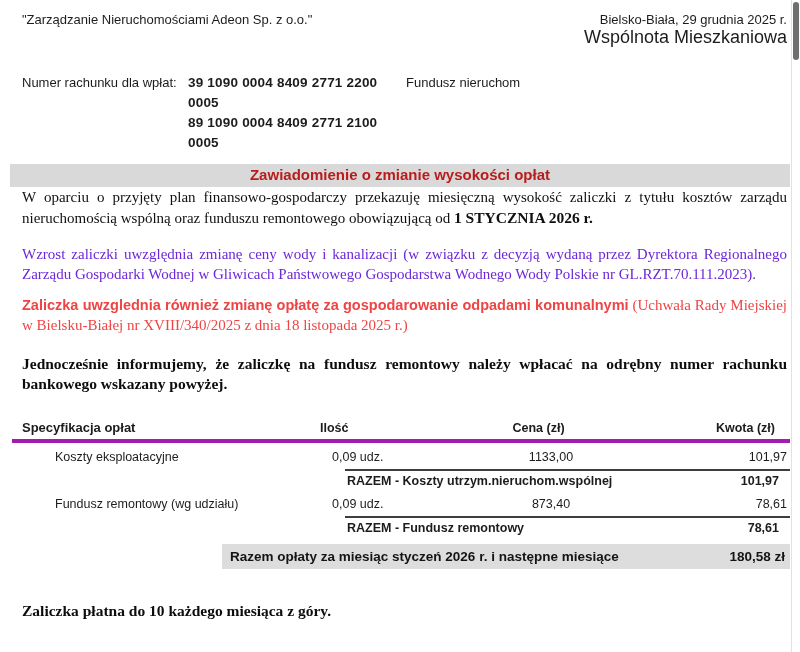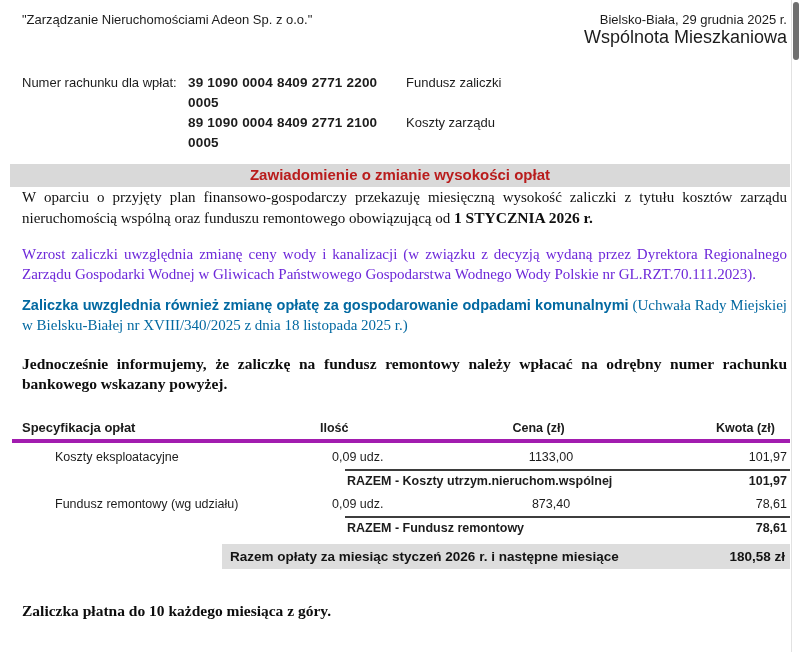--- a/index.html
+++ b/index.html
@@ -30,21 +30,21 @@
     text-align: center; font-weight: bold; font-size: 15px;
     padding: 2px 0 4px 0; color: #b91c1c;
   }
 
   
   p { margin: 0; }
   .j { text-align: justify; }
   .p-intro { margin-top: 1px; font-family: "Liberation Serif", serif; font-size: 15px; line-height: 19.5px; color: #101010; }
   .p-intro b { font-size: 15.5px; }
   .p-water { margin-top: 17px; font-family: "Liberation Serif", serif; font-size: 15px; line-height: 19.5px; color: #6d28d9; }
-  .p-waste { margin-top: 11px; font-size: 15px; line-height: 19px; color: #0369a1; }
+  .p-waste { margin-top: 11px; font-size: 15px; line-height: 19px; color: #ef4444; }
   .p-waste .sans-b { font-family: "Liberation Sans", sans-serif; font-weight: bold; font-size: 14.5px; }
   .p-waste .ser { font-family: "Liberation Serif", serif; font-size: 15px; }
   .p-fund { margin-top: 19px; font-family: "Liberation Serif", serif; font-weight: bold; font-size: 15.5px; line-height: 19.5px; color: #0d0d0d; }
 
   
   .table { margin-top: 27px; font-size: 12.5px; }
   .t-head {
     display: flex; align-items: flex-end;
     margin: 0 -3px 0 -10px; padding: 0 15px 4px 10px;
     border-bottom: 4px solid #a21caf; font-weight: bold;
@@ -54,21 +54,21 @@
   .c-qty  { width: 130px; }
   .c-price{ width: 178px; text-align: center; }
   .c-amt  { width: 147px; text-align: right; }
   .t-head .c-qty { padding-right: 28px; }
   .t-head .c-price { padding-right: 1px; }
   .t-row { display: flex; margin-top: 7px; }
   .t-row .c-name { padding-left: 33px; }
   .t-row .c-qty { padding-right: 1px; }
   .t-sub {
     display: flex; font-weight: bold;
-    margin: 5px -3px 0 323px; padding: 3px 3px 2px 2px;
+    margin: 5px -3px 0 323px; padding: 3px 11px 2px 2px;
     border-top: 2px solid #3d3d3d;
   }
   .t-sub .sub-label { flex: 1; text-align: left; }
   .t-sub .c-amt { width: 150px; }
   .t-total {
     display: flex; 
     margin: 7px -3px 0 200px; padding: 5px 5px 5px 8px;
     background: var(--total_row, #dddddd);
     font-weight: bold; font-size: 13.5px; color: #141414;
   }
@@ -97,26 +97,25 @@
     <span>"Zarządzanie Nieruchomościami Adeon Sp. z o.o."</span>
     <span>Bielsko-Biała, 29 grudnia 2025 r.</span>
   </div>
 
   <div class="community">Wspólnota Mieszkaniowa</div>
 
   <div class="accounts">
     <div class="acc-row">
       <span class="acc-label">Numer rachunku dla wpłat:</span>
       <span class="acc-num">39 1090 0004 8409 2771 2200 0005</span>
-      <span class="acc-purpose">Fundusz zaliczki</span>
+      <span class="acc-purpose">Fundusz nieruchom</span>
     </div>
     <div class="acc-row">
       <span class="acc-label"></span>
       <span class="acc-num">89 1090 0004 8409 2771 2100 0005</span>
-      <span class="acc-purpose">Koszty zarządu</span>
     </div>
   </div>
 
   <div class="title-bar">Zawiadomienie o zmianie wysokości opłat</div>
 
   <p class="p-intro j"><span>W oparciu o przyjęty plan finansowo-gospodarczy przekazuję miesięczną wysokość zaliczki z tytułu kosztów zarządu nieruchomością wspólną oraz funduszu remontowego obowiązującą od </span><b>1 STYCZNIA 2026 r.</b></p>
 
   <p class="p-water j">Wzrost zaliczki uwzględnia zmianę ceny wody i kanalizacji  (w związku z decyzją wydaną przez Dyrektora Regionalnego Zarządu Gospodarki Wodnej w Gliwicach Państwowego Gospodarstwa Wodnego Wody Polskie nr GL.RZT.70.111.2023).</p>
 
   <p class="p-waste j"><span class="sans-b">Zaliczka uwzglednia również zmianę opłatę za gospodarowanie odpadami komunalnymi</span><span class="ser"> (Uchwała Rady Miejskiej w Bielsku-Białej nr XVIII/340/2025 z dnia 18 listopada 2025 r.)</span></p>

